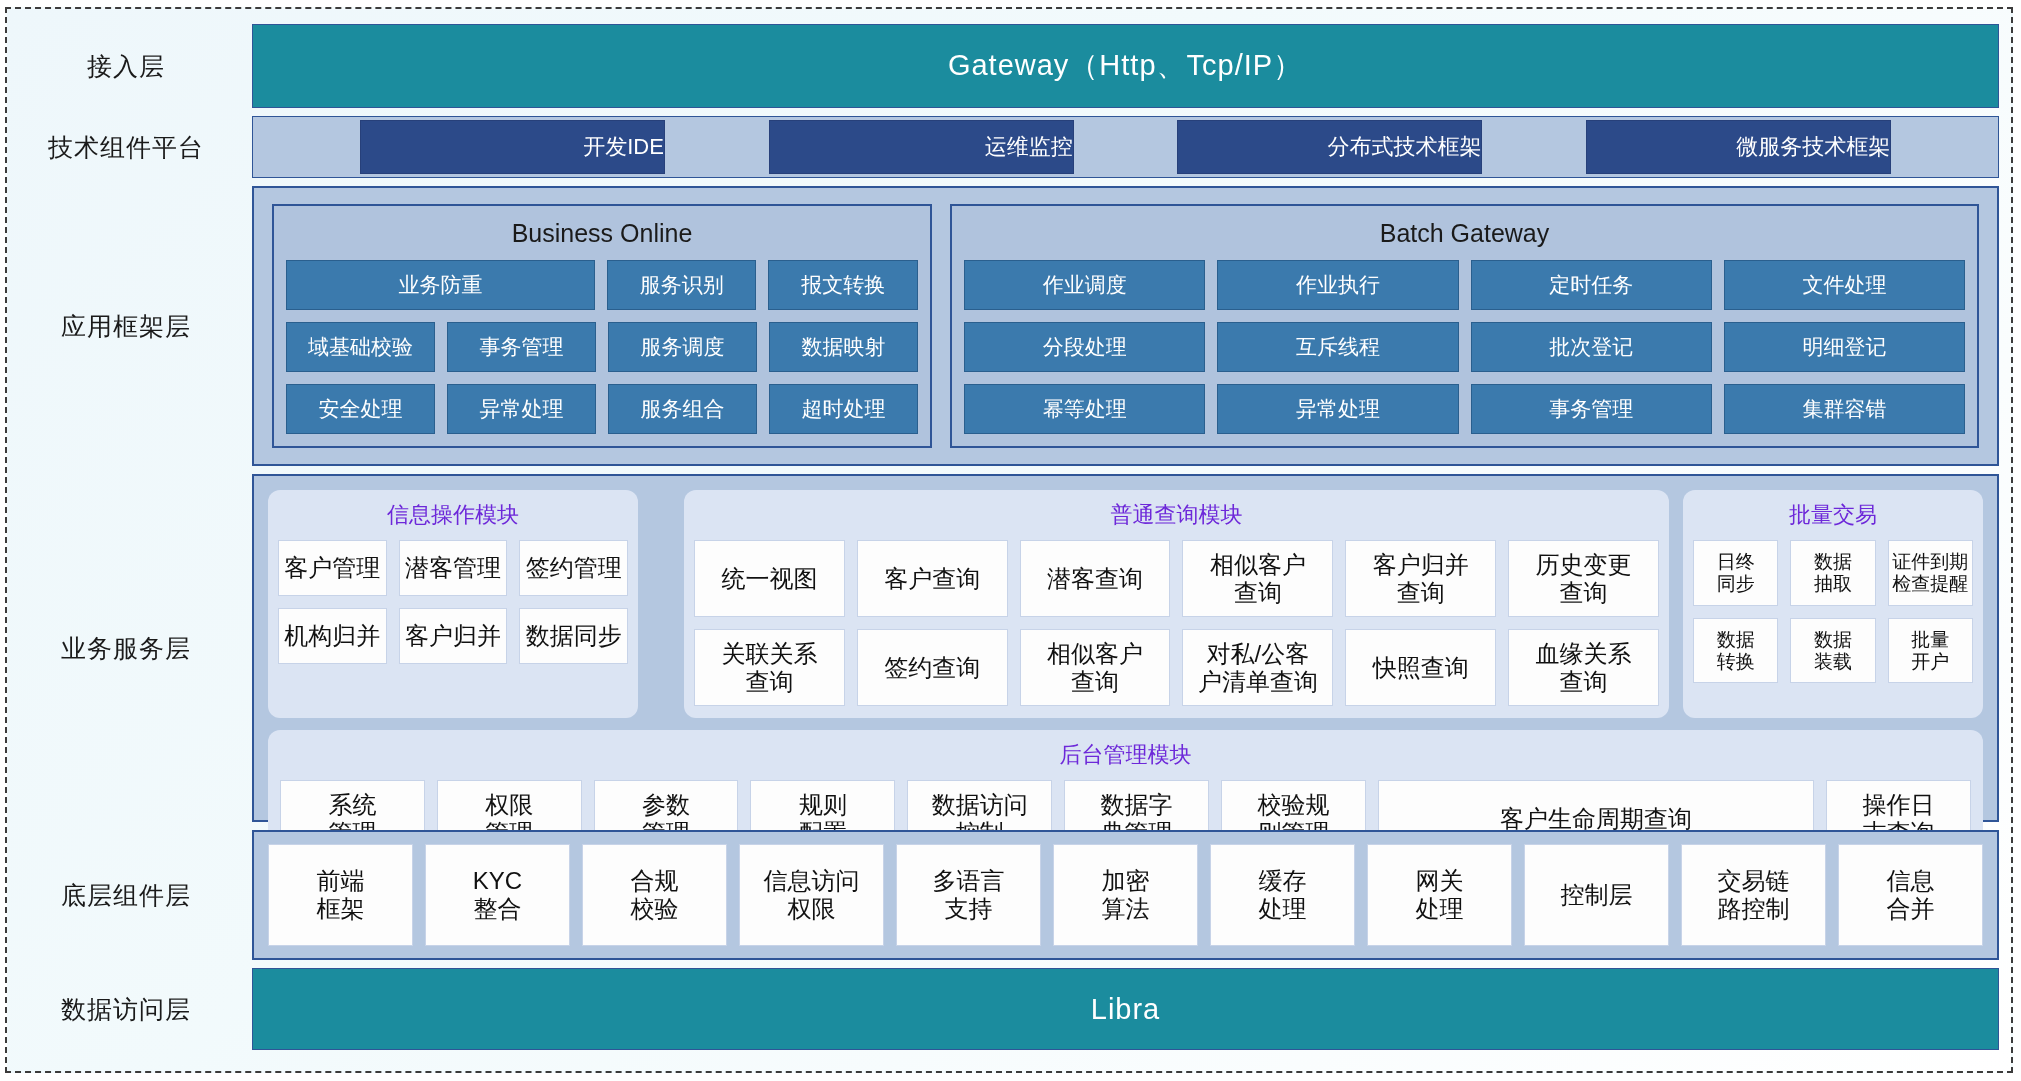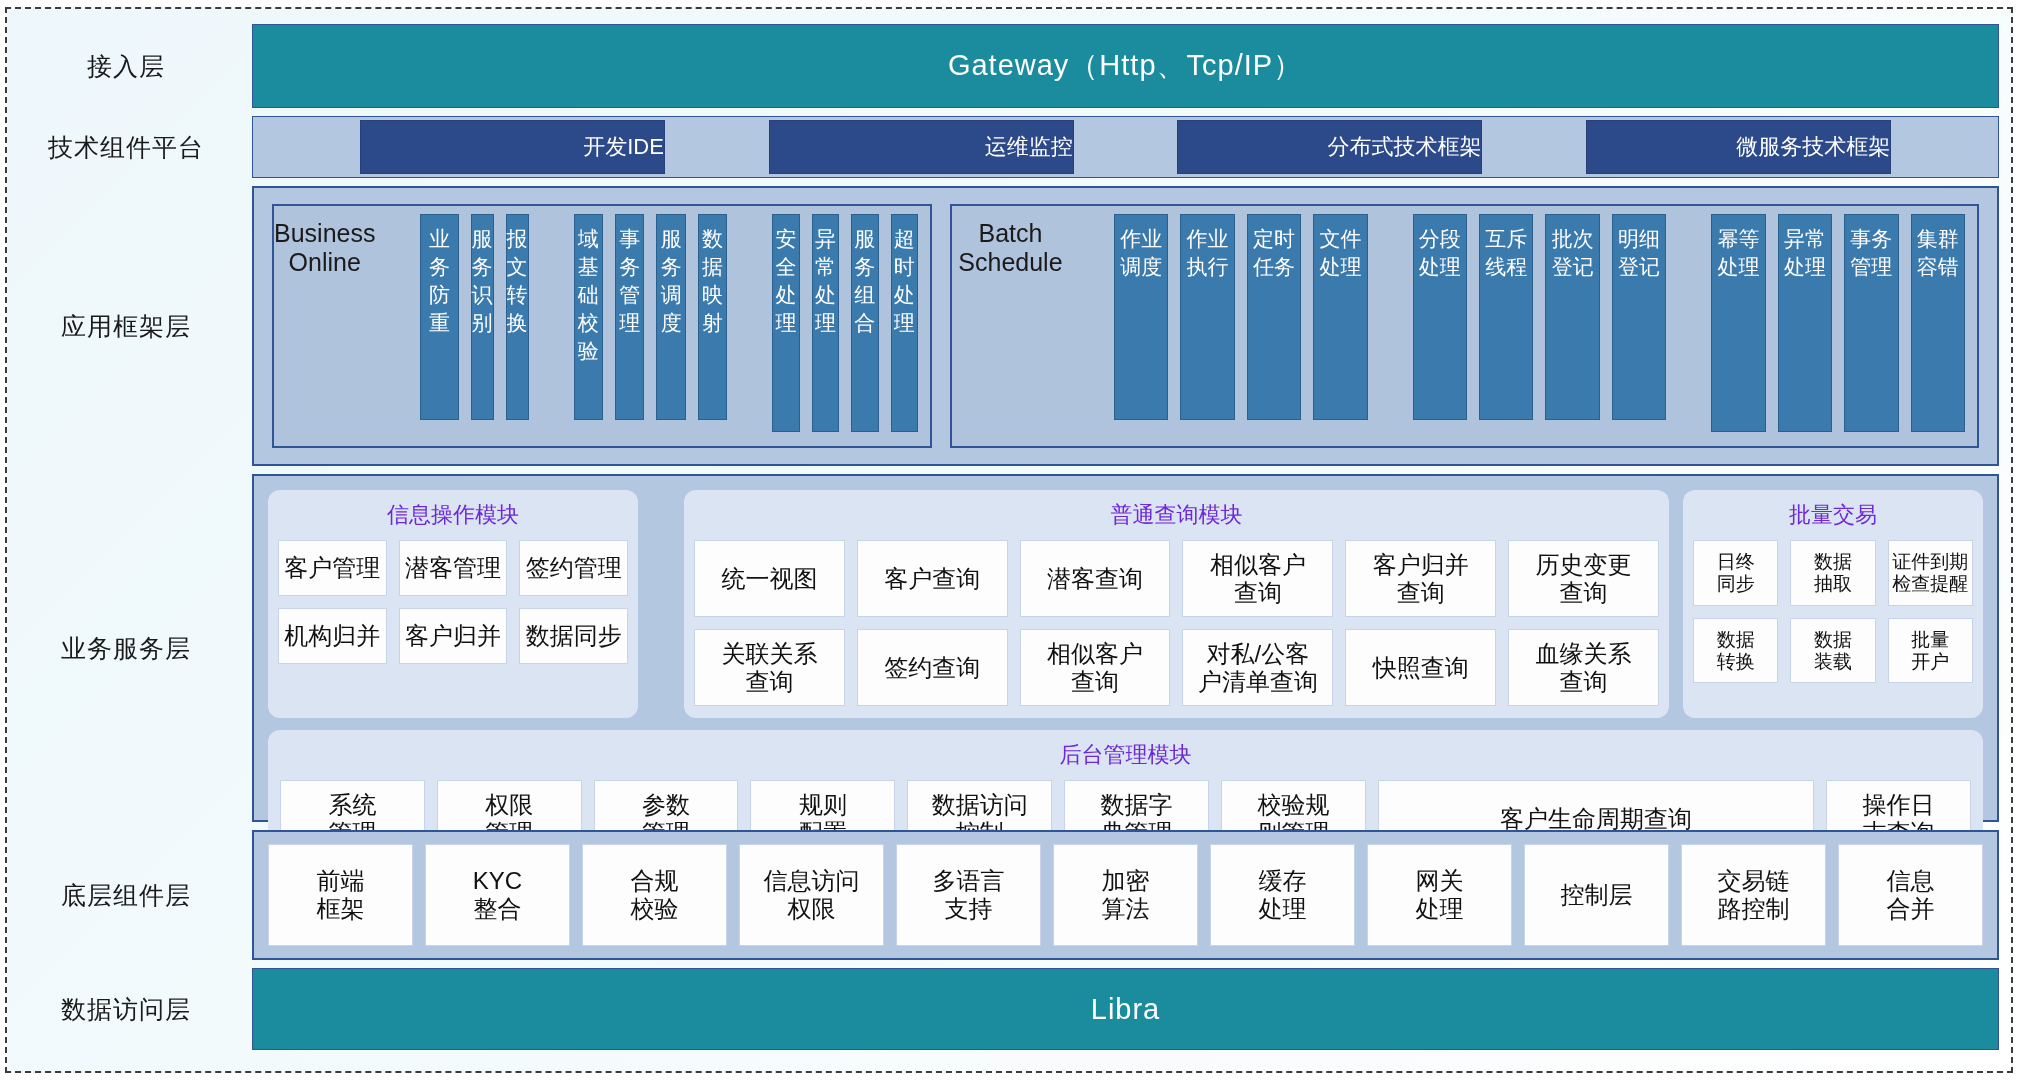--- a/index.html
+++ b/index.html
@@ -72,22 +72,22 @@
   .app-frame {
     flex: 1;
     background: #b4c7e0;
     border: 2px solid #2f5597;
     display: flex; gap: 18px;
     padding: 16px 18px;
   }
   .panel {
     background: #b0c3dd;
     border: 2px solid #2f5597;
-    padding: 8px 12px 14px 0;
-    display: flex; flex-direction: row; gap: 45px;
+    padding: 8px 12px 14px 12px;
+    display: flex; flex-direction: column;
   }
   .panel.online { flex: 0 0 660px; }
   .panel.batch { flex: 1; }
   .panel-title {
     text-align: center;
     font-size: 25px;
     color: #1a1a1a;
     padding: 5px 0 12px 0;
   }
   .chip-row { display: flex; gap: 12px; margin-bottom: 12px; }
@@ -203,21 +203,21 @@
           </div>
           <div class="chip-row">
             <div class="chip">安全处理</div>
             <div class="chip">异常处理</div>
             <div class="chip">服务组合</div>
             <div class="chip">超时处理</div>
           </div>
         </div>
 
         <div class="panel batch">
-          <div class="panel-title">Batch Schedule</div>
+          <div class="panel-title">Batch Gateway</div>
           <div class="chip-row">
             <div class="chip">作业调度</div>
             <div class="chip">作业执行</div>
             <div class="chip">定时任务</div>
             <div class="chip">文件处理</div>
           </div>
           <div class="chip-row">
             <div class="chip">分段处理</div>
             <div class="chip">互斥线程</div>
             <div class="chip">批次登记</div>

